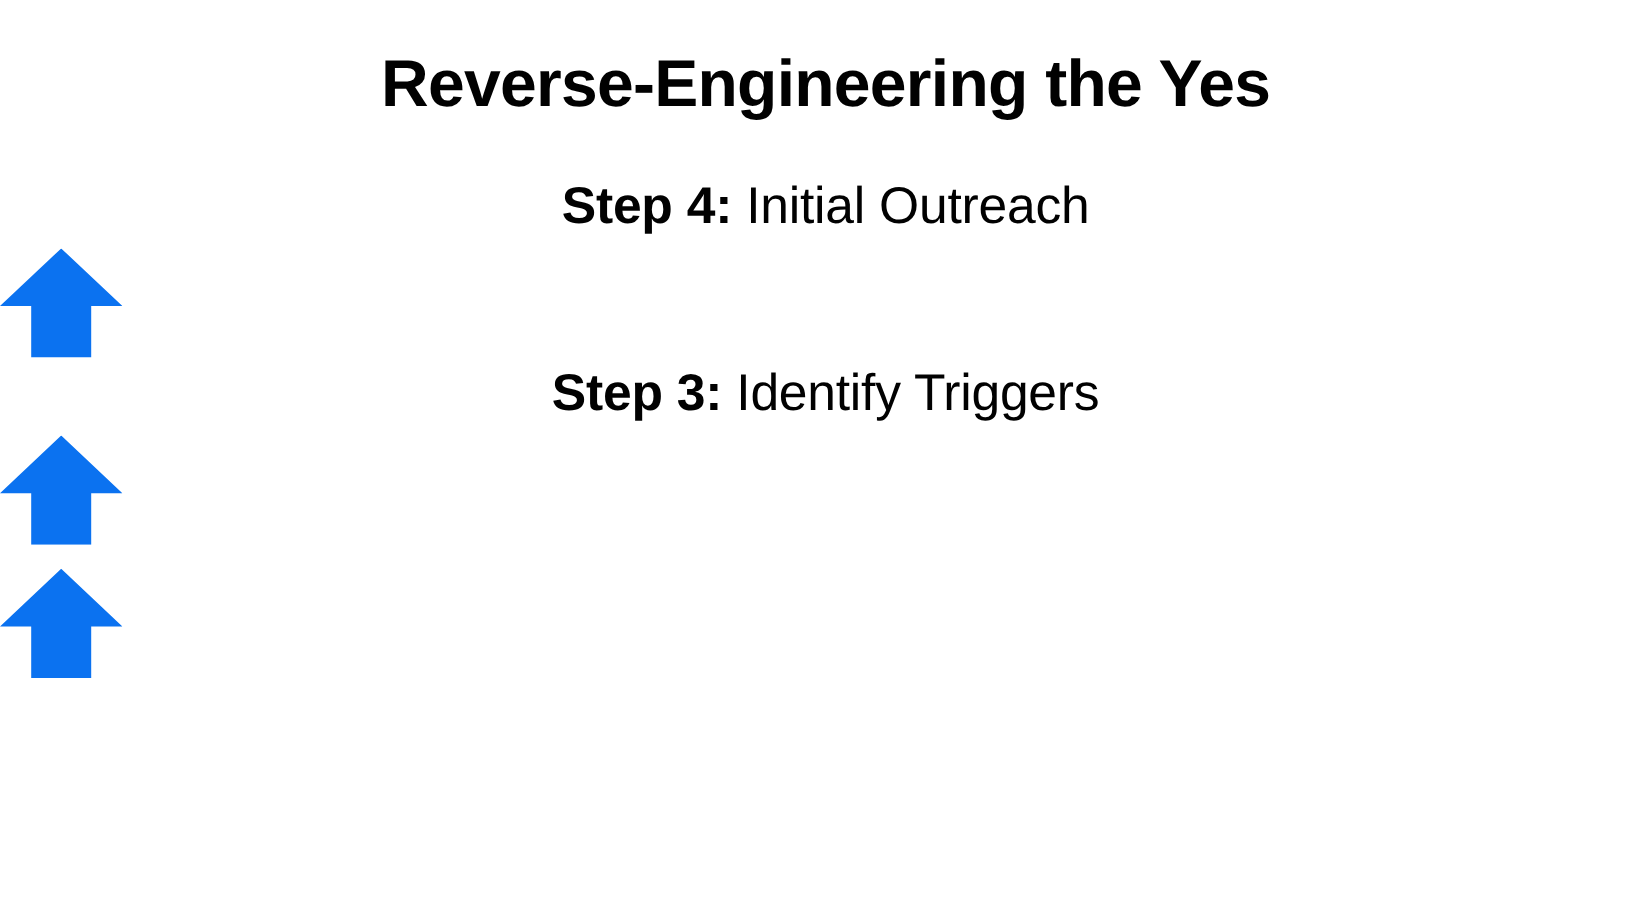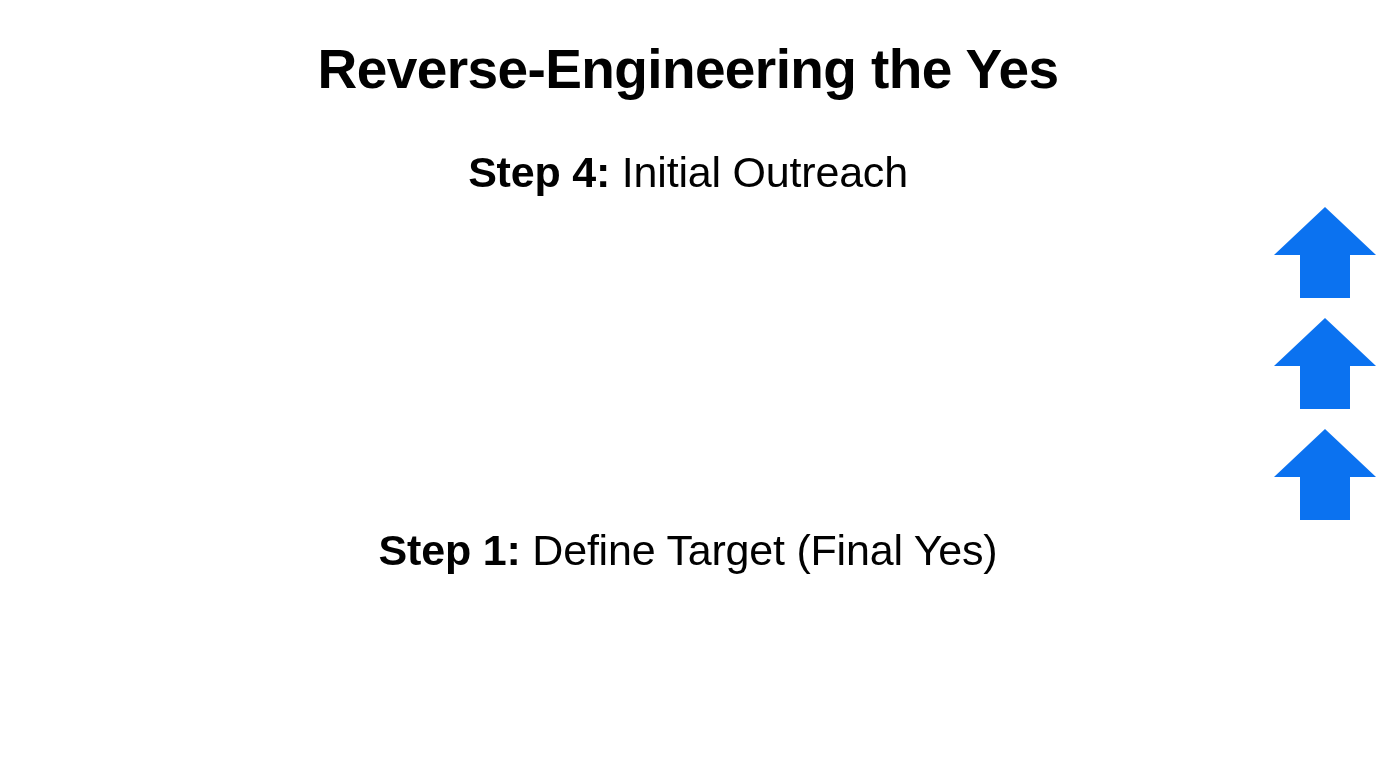--- a/index.html
+++ b/index.html
@@ -36,21 +36,21 @@
     white-space: nowrap;
   }
 
   .flow {
     position: absolute;
     top: 150px;
     left: 0;
     width: 1376px;
     display: flex;
     flex-direction: column;
-    align-items: flex-end;
+    align-items: flex-start;
   }
 
   .step-row {
     width: 1376px;
     text-align: center;
     font-size: 43px;
     font-weight: 400;
     color: #010101;
     line-height: 1.05;
     letter-spacing: -0.2px;
@@ -100,20 +100,23 @@
     <div class="gap-a1-top spacer"></div>
 
     <div class="arrow-wrap">
       <svg viewBox="0 0 102 91" xmlns="http://www.w3.org/2000/svg" aria-hidden="true">
         <polygon points="51,0 102,48 76,48 76,91 26,91 26,48 0,48" fill="#0B72F0"></polygon>
       </svg>
     </div>
 
     <div class="gap-a1-bot spacer"></div>
 
+    <div class="step-row">
+      <span class="step-label">Step 3:</span><span class="step-name"> Identify Triggers</span>
+    </div>
 
     <div class="gap-a2-top spacer"></div>
 
     <div class="arrow-wrap">
       <svg viewBox="0 0 102 91" xmlns="http://www.w3.org/2000/svg" aria-hidden="true">
         <polygon points="51,0 102,48 76,48 76,91 26,91 26,48 0,48" fill="#0B72F0"></polygon>
       </svg>
     </div>
 
     <div class="gap-a2-bot spacer"></div>
@@ -122,18 +125,15 @@
     <div class="gap-a3-top spacer"></div>
 
     <div class="arrow-wrap">
       <svg viewBox="0 0 102 91" xmlns="http://www.w3.org/2000/svg" aria-hidden="true">
         <polygon points="51,0 102,48 76,48 76,91 26,91 26,48 0,48" fill="#0B72F0"></polygon>
       </svg>
     </div>
 
     <div class="gap-a3-bot spacer"></div>
 
-    <div class="step-row">
-      <span class="step-label">Step 1:</span><span class="step-name"> Define Target (Final Yes)</span>
-    </div>
 
   </div>
 </div>
 
 </body></html>

